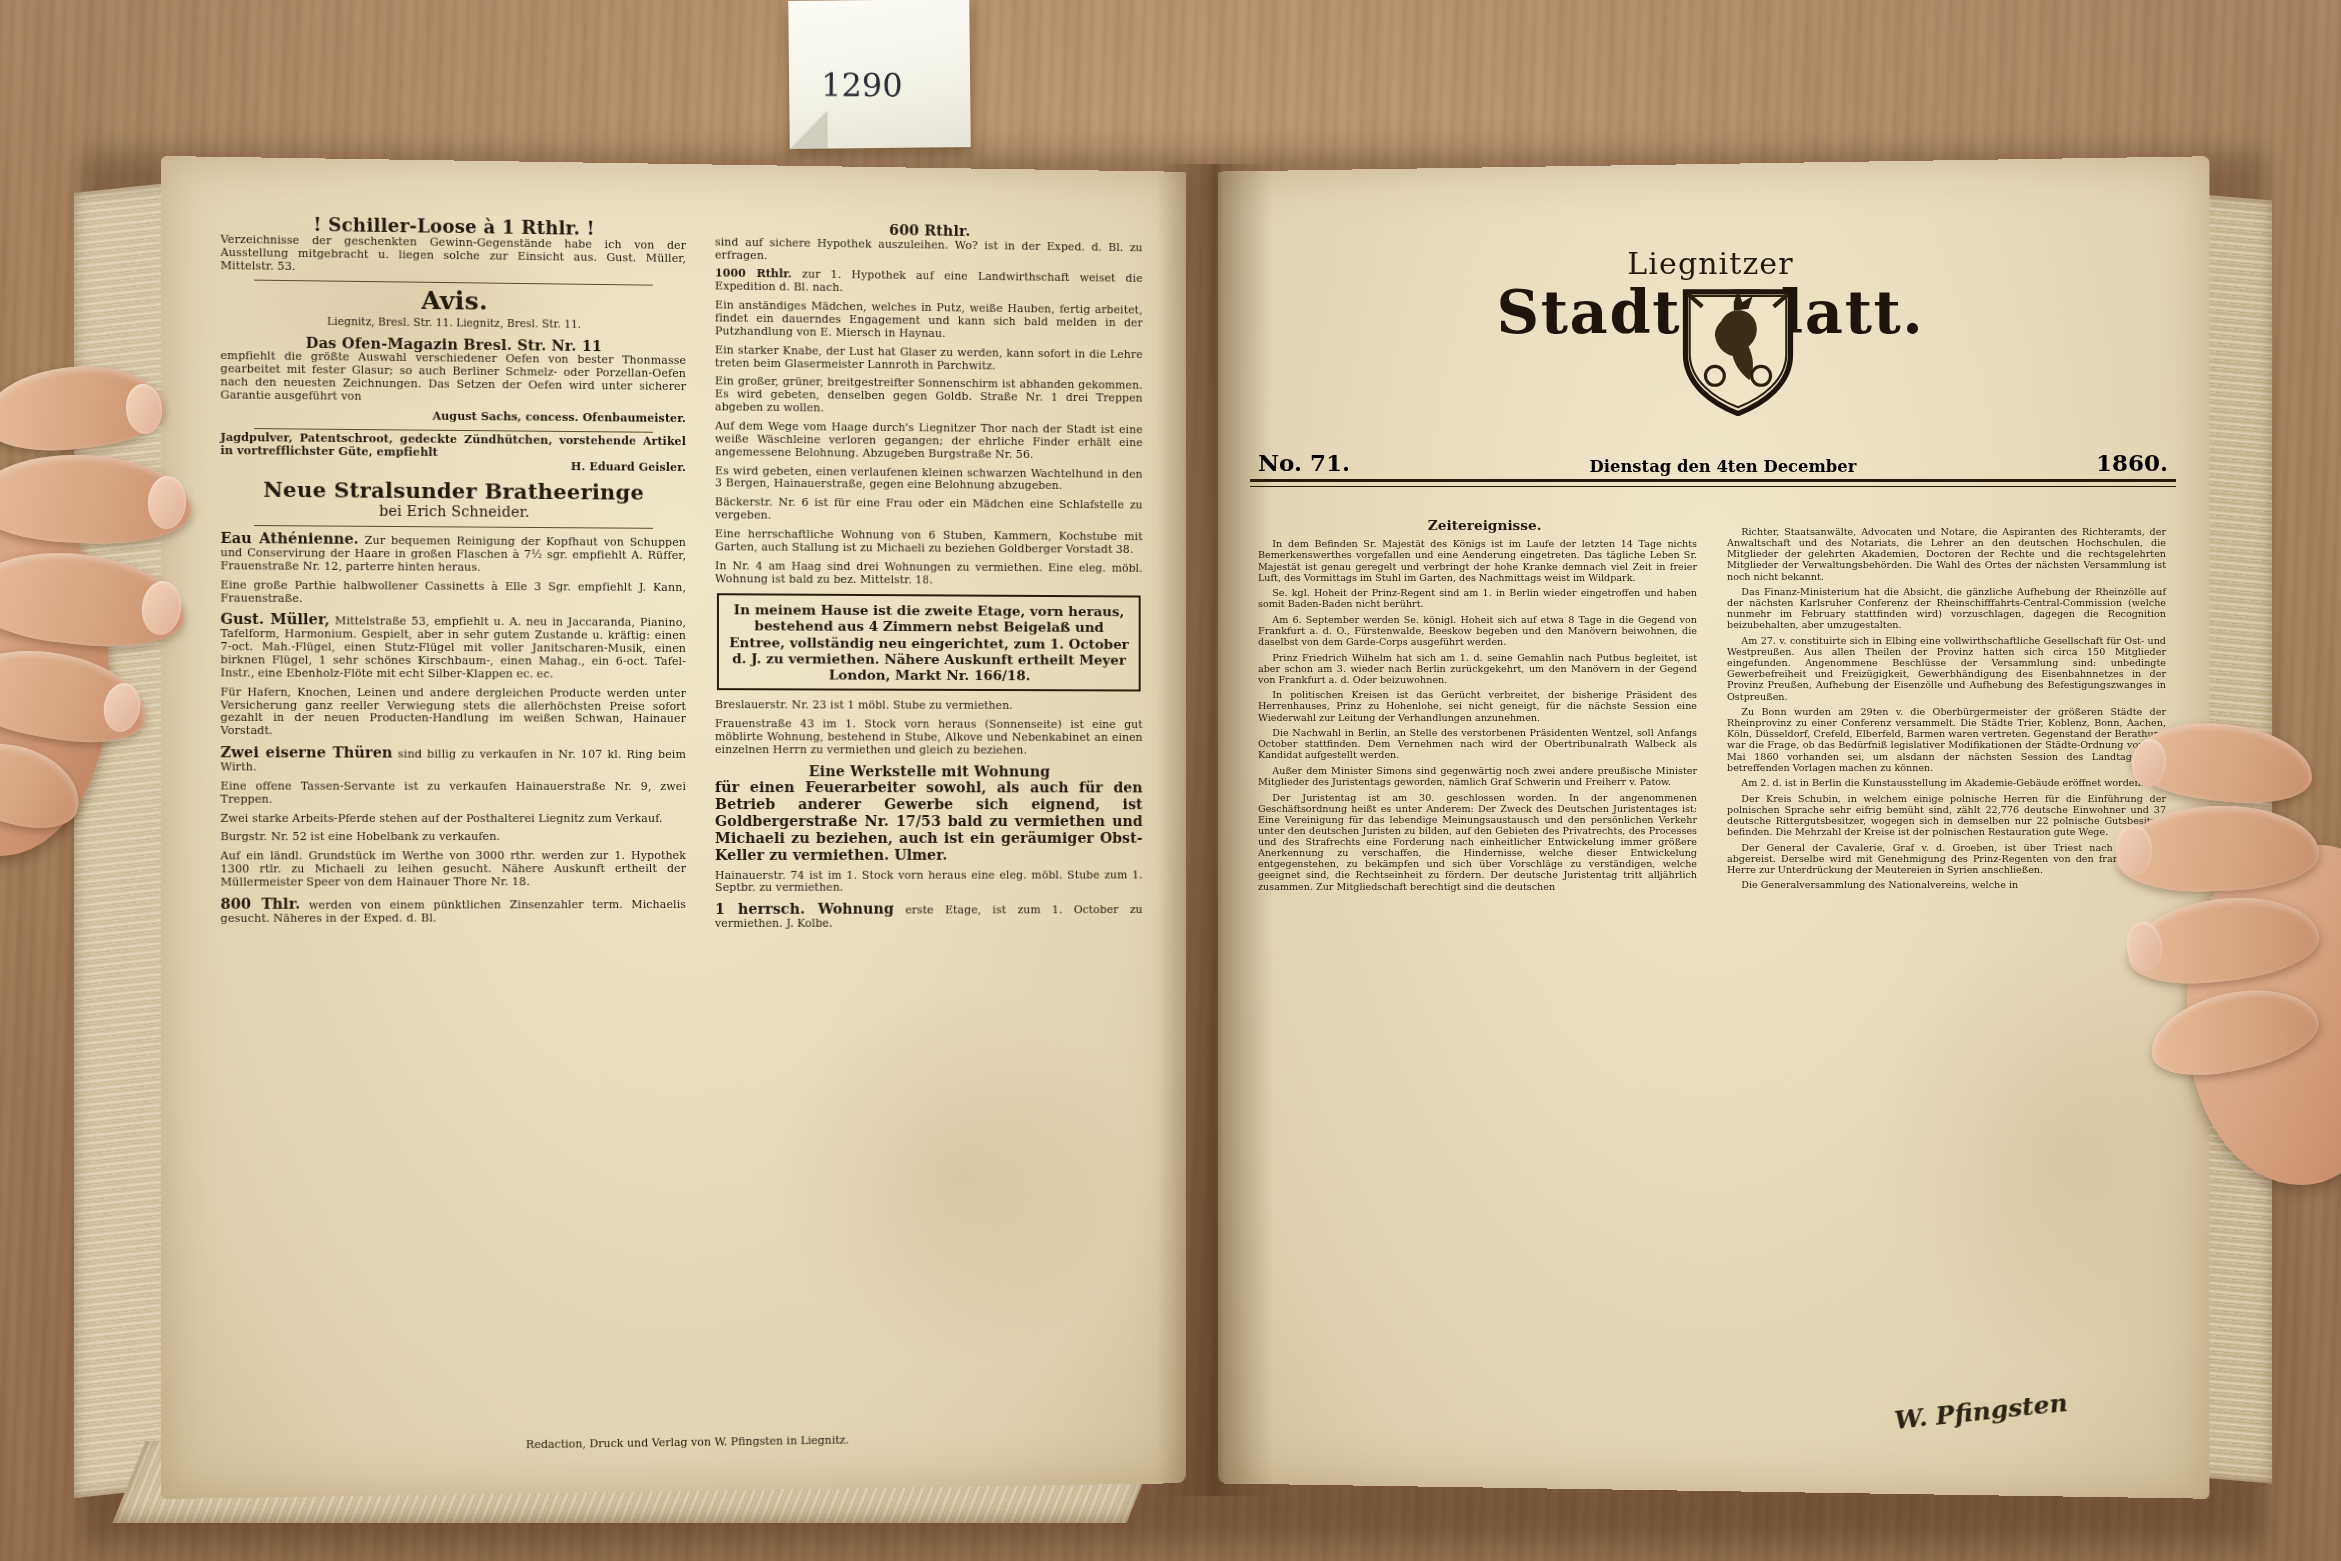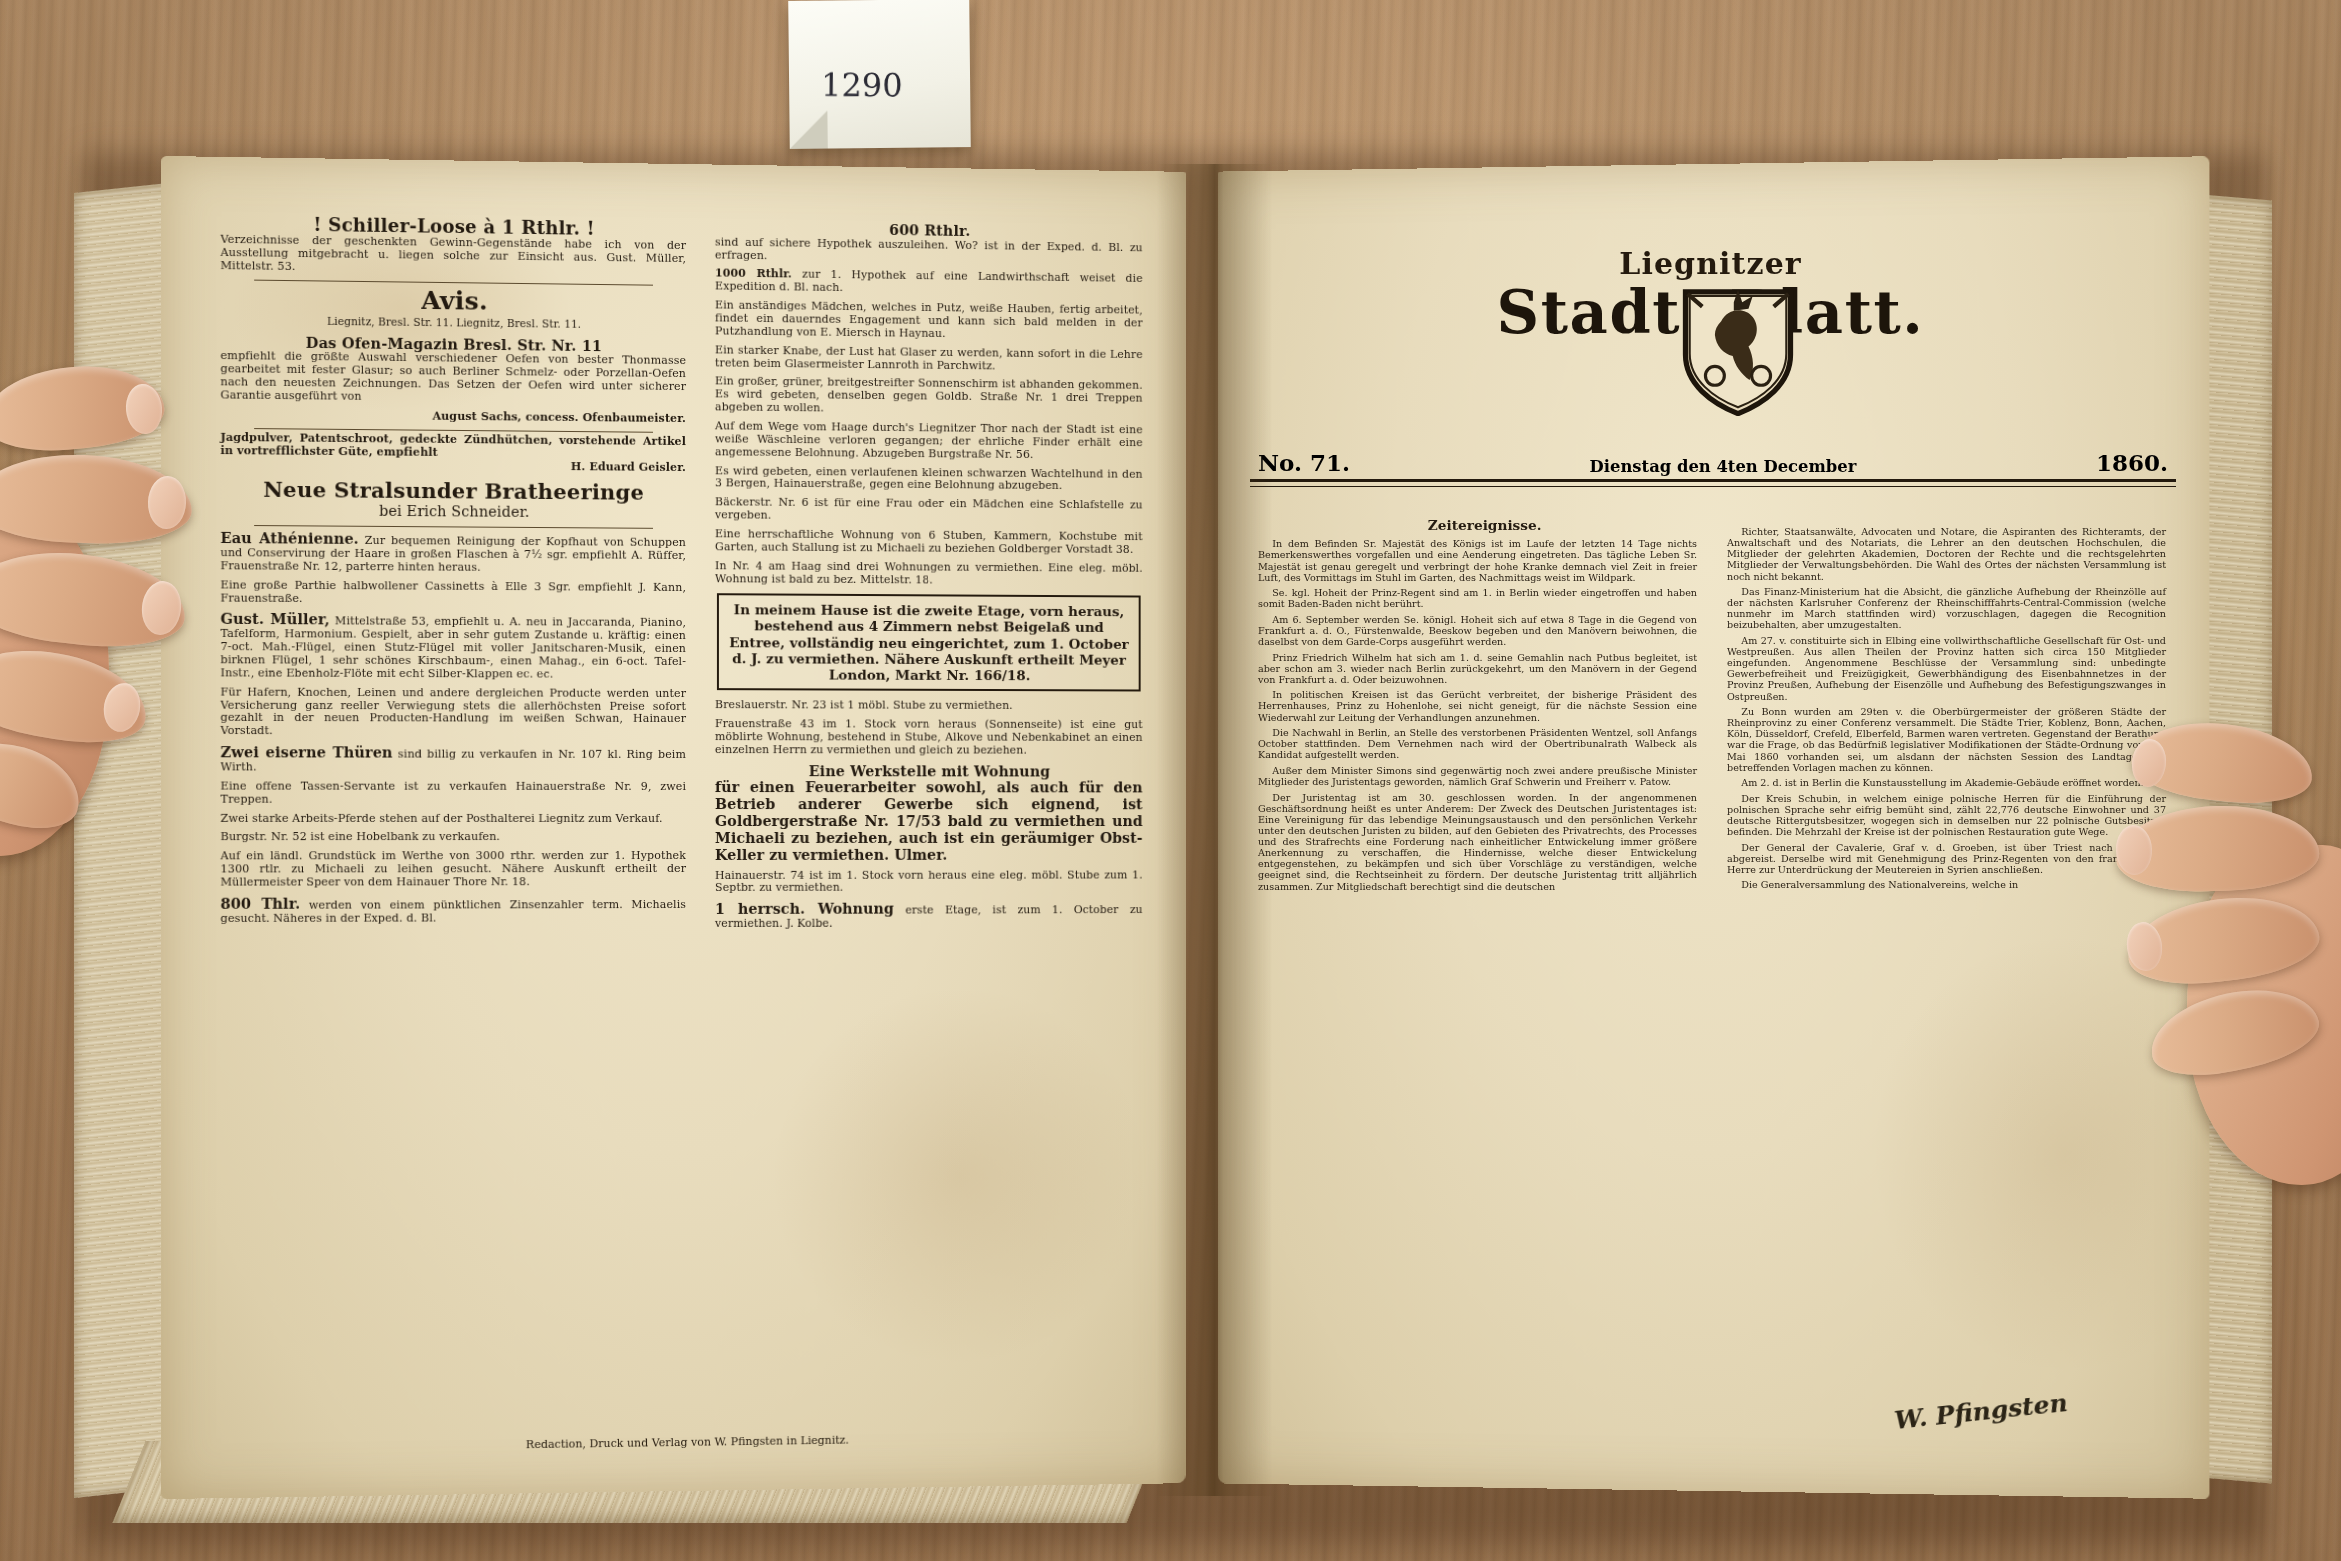--- a/index.html
+++ b/index.html
@@ -103,21 +103,21 @@
   .boxad{
     border:2.7px solid #241a0e;padding:5.5px 6.6px;margin:7.7px 2.2px 8.8px 2.2px;
     font-weight:bold;text-align:center;font-size:13.7px;line-height:1.2;
     background:rgba(255,255,255,0.05);
   }
   .right-align{text-align:right;}
   .center{text-align:center;}
 
   
   .masthead{position:absolute;left:1162px;top:82px;width:905px;text-align:center;}
-  .mh-top{font-size:30px;font-weight:bold;letter-spacing:1.1px;color:#241a0e;}
+  .mh-top{font-size:30px;font-weight:normal;letter-spacing:1.1px;color:#241a0e;}
   .mh-main{
     font-size:59px;font-weight:bold;letter-spacing:1.6px;color:#1d150b;
     margin-top:-3.3px;
   }
   .crest{
     position:absolute;left:417px;top:33px;width:126px;height:137px;
   }
   .issueline{
     position:absolute;left:1162px;top:285px;width:910px;
     display:flex;justify-content:space-between;align-items:flex-end;
@@ -354,21 +354,21 @@
       <p>Am 6. September werden Se. königl. Hoheit sich auf etwa 8 Tage in die Gegend von Frankfurt a. d. O., Fürstenwalde, Beeskow begeben und den Manövern beiwohnen, die daselbst von dem Garde-Corps ausgeführt werden.</p>
       <p>Prinz Friedrich Wilhelm hat sich am 1. d. seine Gemahlin nach Putbus begleitet, ist aber schon am 3. wieder nach Berlin zurückgekehrt, um den Manövern in der Gegend von Frankfurt a. d. Oder beizuwohnen.</p>
       <p>In politischen Kreisen ist das Gerücht verbreitet, der bisherige Präsident des Herrenhauses, Prinz zu Hohenlohe, sei nicht geneigt, für die nächste Session eine Wiederwahl zur Leitung der Verhandlungen anzunehmen.</p>
       <p>Die Nachwahl in Berlin, an Stelle des verstorbenen Präsidenten Wentzel, soll Anfangs October stattfinden. Dem Vernehmen nach wird der Obertribunalrath Walbeck als Kandidat aufgestellt werden.</p>
       <p>Außer dem Minister Simons sind gegenwärtig noch zwei andere preußische Minister Mitglieder des Juristentags geworden, nämlich Graf Schwerin und Freiherr v. Patow.</p>
       <p>Der Juristentag ist am 30. geschlossen worden. In der angenommenen Geschäftsordnung heißt es unter Anderem: Der Zweck des Deutschen Juristentages ist: Eine Vereinigung für das lebendige Meinungsaustausch und den persönlichen Verkehr unter den deutschen Juristen zu bilden, auf den Gebieten des Privatrechts, des Processes und des Strafrechts eine Forderung nach einheitlicher Entwickelung immer größere Anerkennung zu verschaffen, die Hindernisse, welche dieser Entwickelung entgegenstehen, zu bekämpfen und sich über Vorschläge zu verständigen, welche geeignet sind, die Rechtseinheit zu fördern. Der deutsche Juristentag tritt alljährlich zusammen. Zur Mitgliedschaft berechtigt sind die deutschen</p>
     </div>
 
     <div class="news-col" style="left:1631px;top:362px;width:439px;">
       <p>Richter, Staatsanwälte, Advocaten und Notare, die Aspiranten des Richteramts, der Anwaltschaft und des Notariats, die Lehrer an den deutschen Hochschulen, die Mitglieder der gelehrten Akademien, Doctoren der Rechte und die rechtsgelehrten Mitglieder der Verwaltungsbehörden. Die Wahl des Ortes der nächsten Versammlung ist noch nicht bekannt.</p>
-      <p>Das Finanz-Ministerium hat die Absicht, die gänzliche Aufhebung der Rheinzölle auf der nächsten Karlsruher Conferenz der Rheinschifffahrts-Central-Commission (welche nunmehr im March stattfinden wird) vorzuschlagen, dagegen die Recognition beizubehalten, aber umzugestalten.</p>
+      <p>Das Finanz-Ministerium hat die Absicht, die gänzliche Aufhebung der Rheinzölle auf der nächsten Karlsruher Conferenz der Rheinschifffahrts-Central-Commission (welche nunmehr im February stattfinden wird) vorzuschlagen, dagegen die Recognition beizubehalten, aber umzugestalten.</p>
       <p>Am 27. v. constituirte sich in Elbing eine vollwirthschaftliche Gesellschaft für Ost- und Westpreußen. Aus allen Theilen der Provinz hatten sich circa 150 Mitglieder eingefunden. Angenommene Beschlüsse der Versammlung sind: unbedingte Gewerbefreiheit und Freizügigkeit, Gewerbhändigung des Eisenbahnnetzes in der Provinz Preußen, Aufhebung der Eisenzölle und Aufhebung des Befestigungszwanges in Ostpreußen.</p>
       <p>Zu Bonn wurden am 29ten v. die Oberbürgermeister der größeren Städte der Rheinprovinz zu einer Conferenz versammelt. Die Städte Trier, Koblenz, Bonn, Aachen, Köln, Düsseldorf, Crefeld, Elberfeld, Barmen waren vertreten. Gegenstand der Berathung war die Frage, ob das Bedürfniß legislativer Modifikationen der Städte-Ordnung vom 15. Mai 1860 vorhanden sei, um alsdann der nächsten Session des Landtages die betreffenden Vorlagen machen zu können.</p>
       <p>Am 2. d. ist in Berlin die Kunstausstellung im Akademie-Gebäude eröffnet worden.</p>
       <p>Der Kreis Schubin, in welchem einige polnische Herren für die Einführung der polnischen Sprache sehr eifrig bemüht sind, zählt 22,776 deutsche Einwohner und 37 deutsche Rittergutsbesitzer, wogegen sich in demselben nur 22 polnische Gutsbesitzer befinden. Die Mehrzahl der Kreise ist der polnischen Restauration gute Wege.</p>
       <p>Der General der Cavalerie, Graf v. d. Groeben, ist über Triest nach Aegypten abgereist. Derselbe wird mit Genehmigung des Prinz-Regenten von den französischen Herre zur Unterdrückung der Meutereien in Syrien anschließen.</p>
       <p>Die Generalversammlung des Nationalvereins, welche in</p>
     </div>
 
     <div class="signature">W. Pfingsten</div>
 

